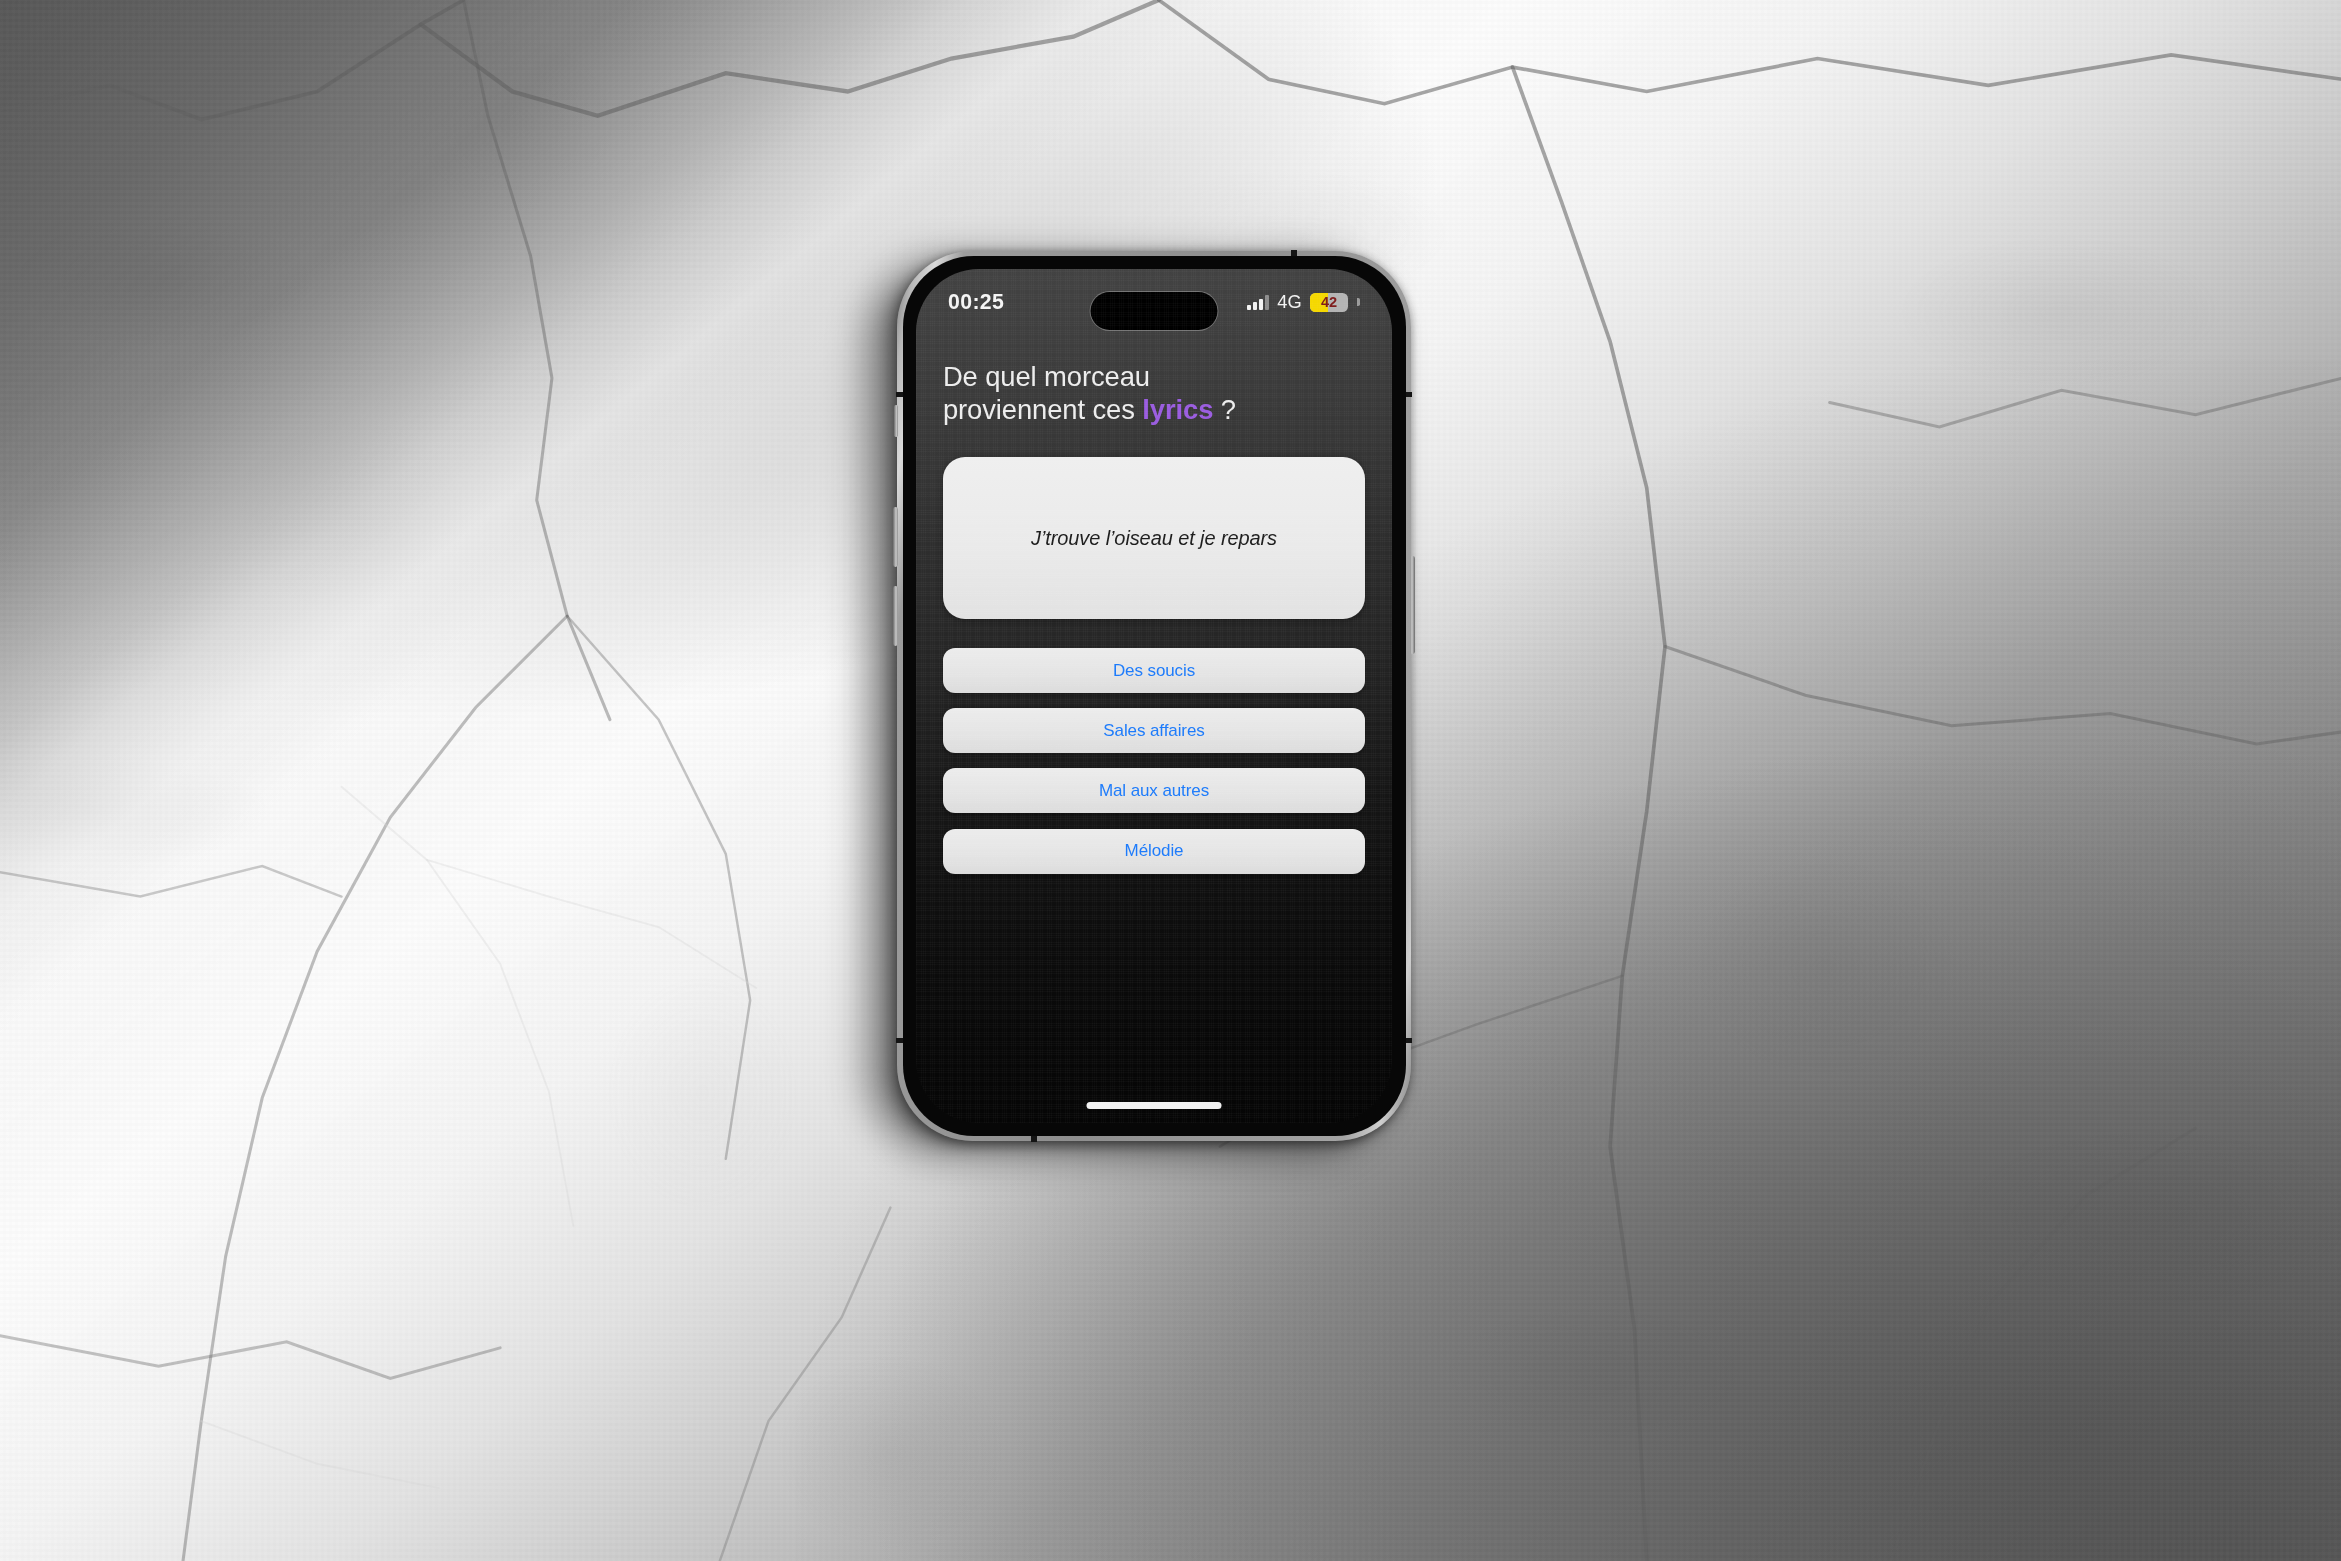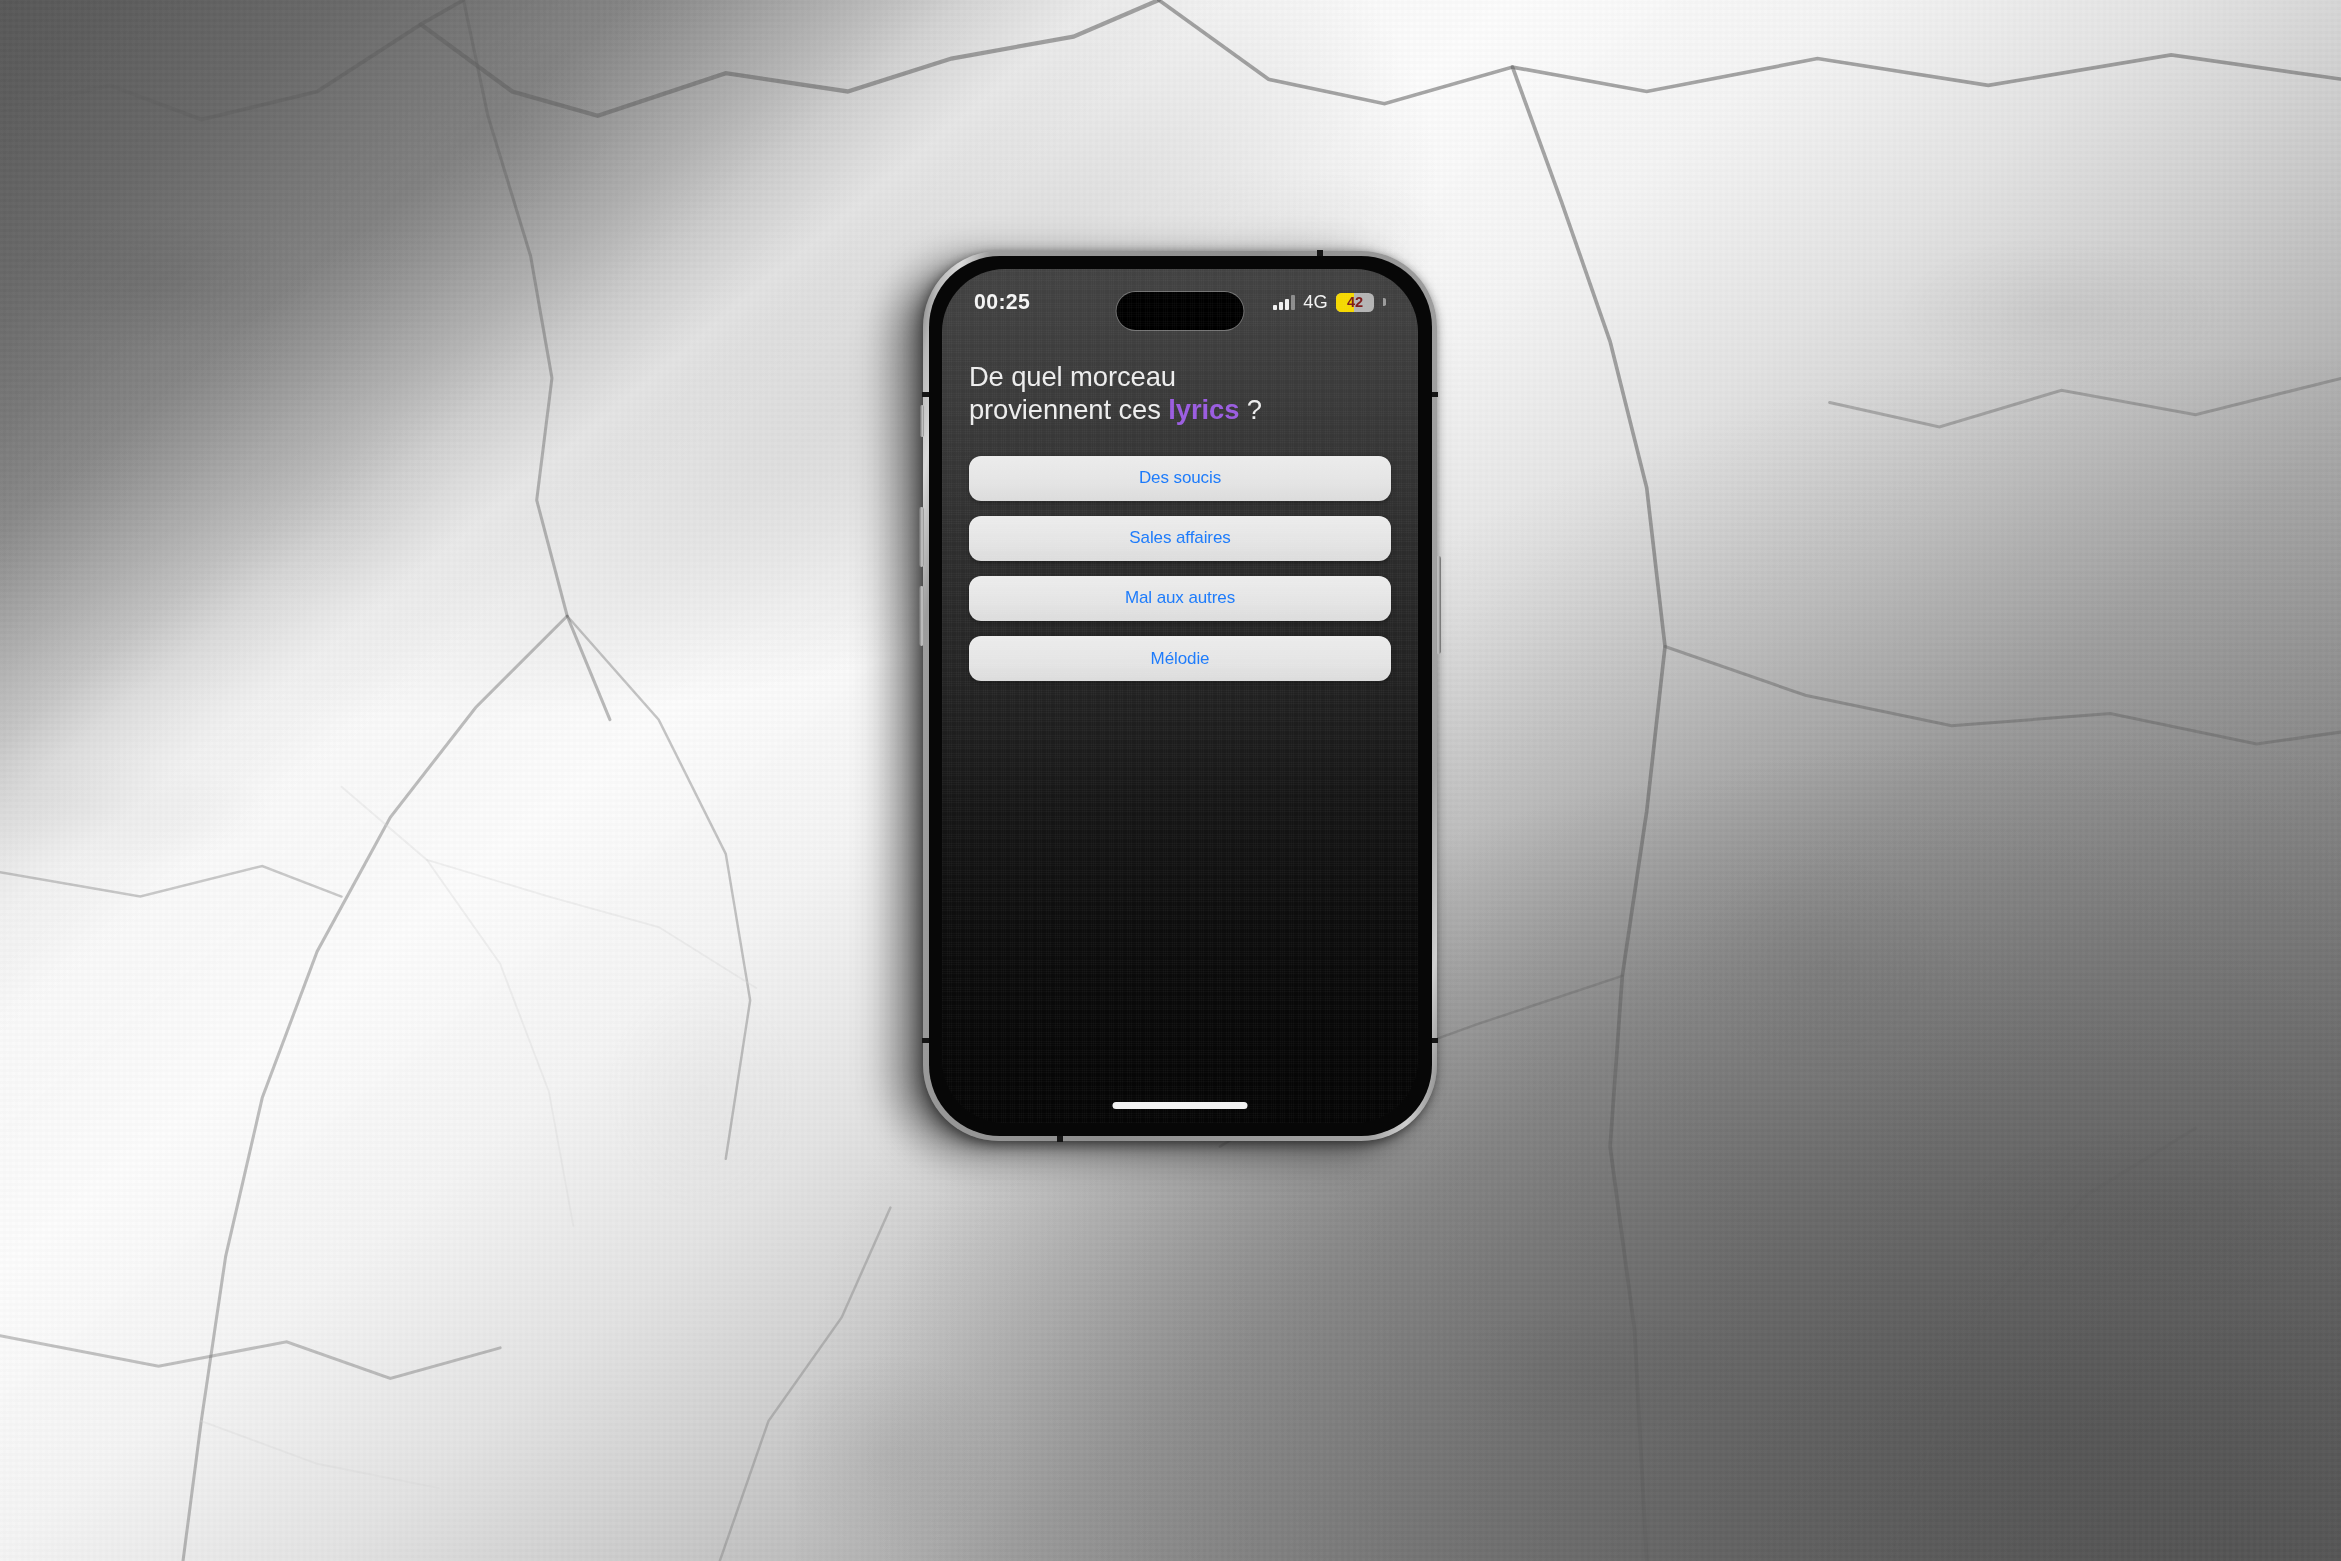--- a/index.html
+++ b/index.html
@@ -92,21 +92,21 @@
     background-image:
       repeating-linear-gradient(0deg, rgba(255,255,255,.06) 0 0.6px, rgba(0,0,0,.05) 0.6px 1.2px),
       repeating-linear-gradient(90deg, rgba(255,255,255,.05) 0 0.6px, rgba(0,0,0,.04) 0.6px 1.2px);
   }
 
   .cracks { position:absolute; inset:0; }
 
   
   .phone-wrap {
     position:absolute;
-    left:923px; top:251px;
+    left:897px; top:251px;
     width:514px; height:890px;
   }
   .phone-shadow {
     position:absolute;
     left:-28px; top:11px; width:514px; height:890px;
     border-radius:77px;
     background:#2e2e2e;
     filter:blur(21px);
     opacity:.62;
   }
@@ -380,20 +380,23 @@
         </div>
 
         <div class="app">
 
 
           <h1 class="question">
             <span>De quel morceau</span><br>
             <span>proviennent ces </span><span class="hl">lyrics</span><span> ?</span>
           </h1>
 
+          <section class="lyrics-card">
+            <p class="lyrics-text">J’trouve l’oiseau et je repars</p>
+          </section>
 
           <div class="answers">
             <button class="answer">
               <span class="answer-label">Des soucis</span>
             </button>
             <button class="answer">
               <span class="answer-label">Sales affaires</span>
             </button>
             <button class="answer">
               <span class="answer-label">Mal aux autres</span>

